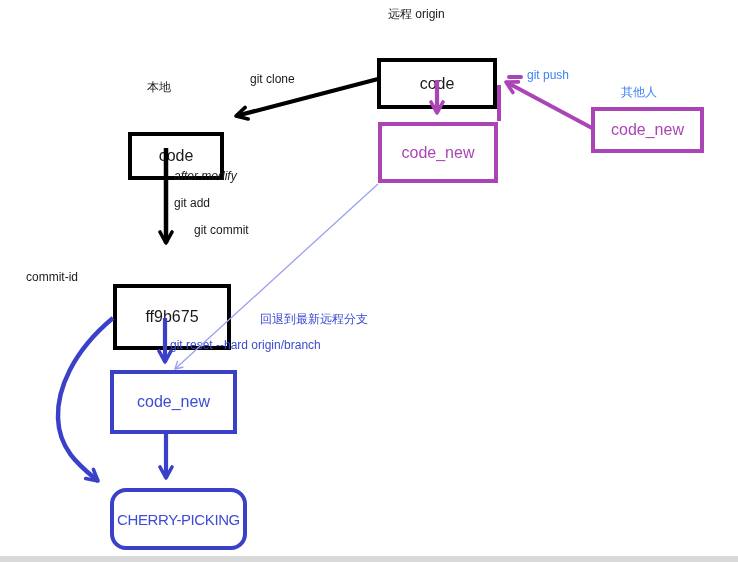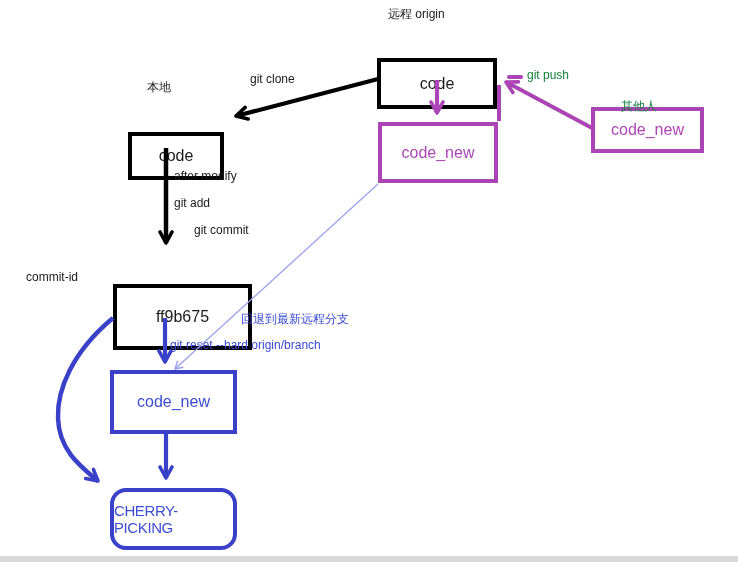--- a/index.html
+++ b/index.html
@@ -17,21 +17,21 @@
     background:#ffffff;font-size:16px;
   }
   .node--black{border:4px solid #000000;color:#1a1a1a;margin-top:32px;}
   .node--magenta{border:4px solid #ab45b5;color:#ab45b5;}
   .node--blue{border:4px solid #3a41c8;color:#3c4cd4;}
   .node--rounded{border-radius:16px;}
   .label{
     position:absolute;z-index:2;white-space:nowrap;
     font-size:12px;line-height:18px;color:#1a1a1a;
   }
-  .label--magenta{color:#15803d;}
+  .label--magenta{color:#3b82f6;}
   .label--blue{color:#3b4ad2;}
   .label--cherry{font-size:15px;letter-spacing:-0.4px;}
   .bottom-strip{
     position:absolute;left:0;top:556px;width:738px;height:6px;
     background:#d9d9d9;z-index:1;
   }
 </style>
 </head>
 <body>
 
@@ -73,49 +73,49 @@
   </svg>
 
   <div class="node node--black" style="left:377px;top:26px;width:120px;height:51px;">
     <span>code</span>
   </div>
 
   <div class="node node--black" style="left:128px;top:100px;width:96px;height:48px;">
     <span>code</span>
   </div>
 
-  <div class="node node--black" style="left:113px;top:252px;width:139px;height:66px;">
+  <div class="node node--black" style="left:113px;top:252px;width:118px;height:66px;">
     <span>ff9b675</span>
   </div>
 
   <div class="node node--magenta" style="left:378px;top:122px;width:120px;height:61px;">
     <span>code_new</span>
   </div>
 
   <div class="node node--magenta" style="left:591px;top:107px;width:113px;height:46px;">
     <span>code_new</span>
   </div>
 
   <div class="node node--blue" style="left:110px;top:370px;width:127px;height:64px;">
     <span>code_new</span>
   </div>
 
-  <div class="node node--blue node--rounded" style="left:110px;top:488px;width:127px;height:62px;">
+  <div class="node node--blue node--rounded" style="left:110px;top:488px;width:137px;height:62px;">
     <span class="label--cherry">CHERRY-PICKING</span>
   </div>
 
   <div class="label" style="left:388px;top:5px;">远程 origin</div>
   <div class="label" style="left:147px;top:78px;">本地</div>
   <div class="label" style="left:250px;top:70px;">git clone</div>
   <div class="label label--magenta" style="left:527px;top:66px;">git push</div>
-  <div class="label label--magenta" style="left:621px;top:97px;">其他人</div>
+  <div class="label label--magenta" style="left:621px;top:83px;">其他人</div>
 
-  <div class="label" style="left:174px;top:167px;">after modify</div>
+  <div class="label" style="left:174px;top:167px;font-style:italic;">after modify</div>
   <div class="label" style="left:174px;top:194px;">git add</div>
   <div class="label" style="left:174px;top:221px;margin-left:20px;">git commit</div>
 
   <div class="label" style="left:26px;top:268px;">commit-id</div>
 
-  <div class="label label--blue" style="left:241px;top:310px;">回退到最新远程分支</div>
+  <div class="label label--blue" style="left:260px;top:310px;">回退到最新远程分支</div>
   <div class="label label--blue" style="left:170px;top:336px;">git reset --hard origin/branch</div>
 
   <div class="bottom-strip"></div>
 </div>
 
 </body></html>

